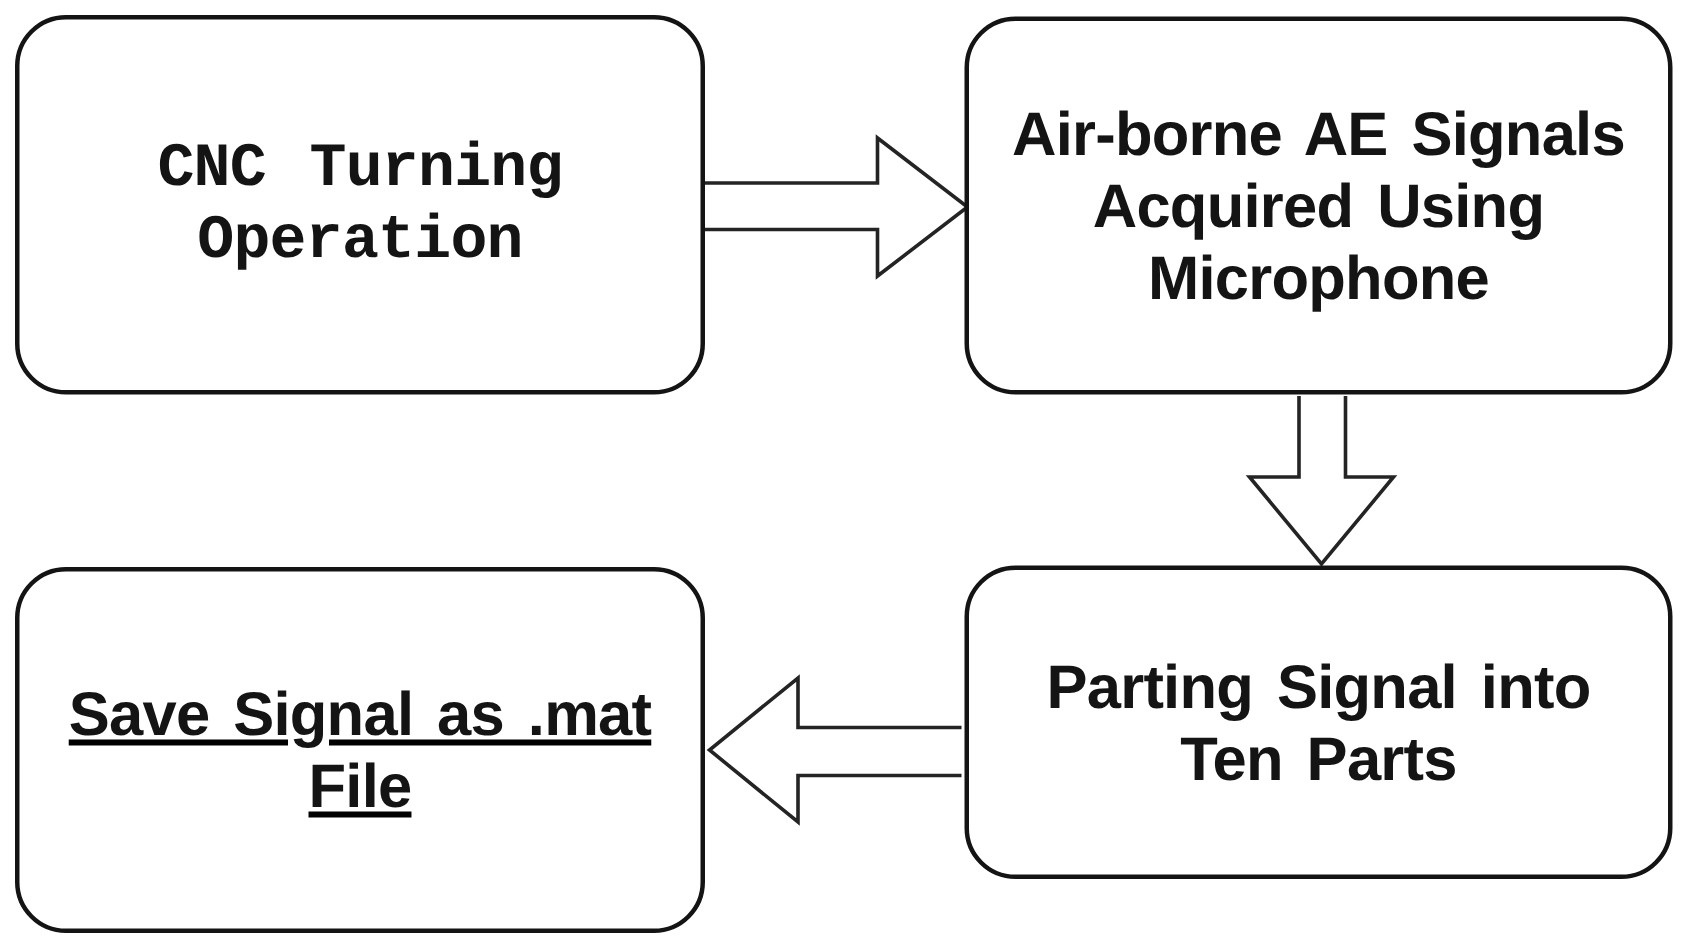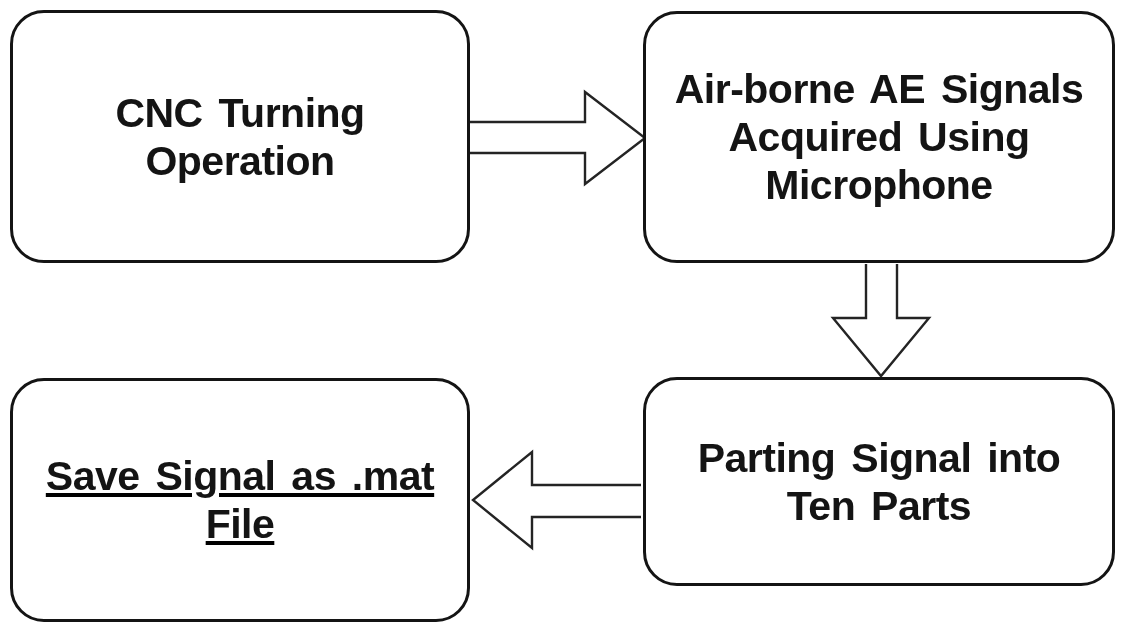--- a/index.html
+++ b/index.html
@@ -45,21 +45,21 @@
     height: 631px;
     z-index: 1;
   }
   .edges-layer path {
     fill: none;
     stroke: #242424;
     stroke-width: 2.4;
     stroke-linejoin: miter;
   }
   
-  #node-cnc      { left: 10px;  top: 10px;  width: 460px; height: 253px; }
+  #node-cnc      { left: 10px;  top: 10px;  width: 460px; height: 253px; font-family: Liberation Mono, monospace; }
   #node-ae       { left: 643px; top: 11px;  width: 472px; height: 252px; }
   #node-parting  { left: 643px; top: 377px; width: 472px; height: 209px; }
   #node-save     { left: 10px;  top: 378px; width: 460px; height: 244px; text-decoration: underline; }
 </style>
 </head>
 <body>
 
 <div class="canvas">
 
   <svg class="edges-layer" viewBox="0 0 1126 631" xmlns="http://www.w3.org/2000/svg">

